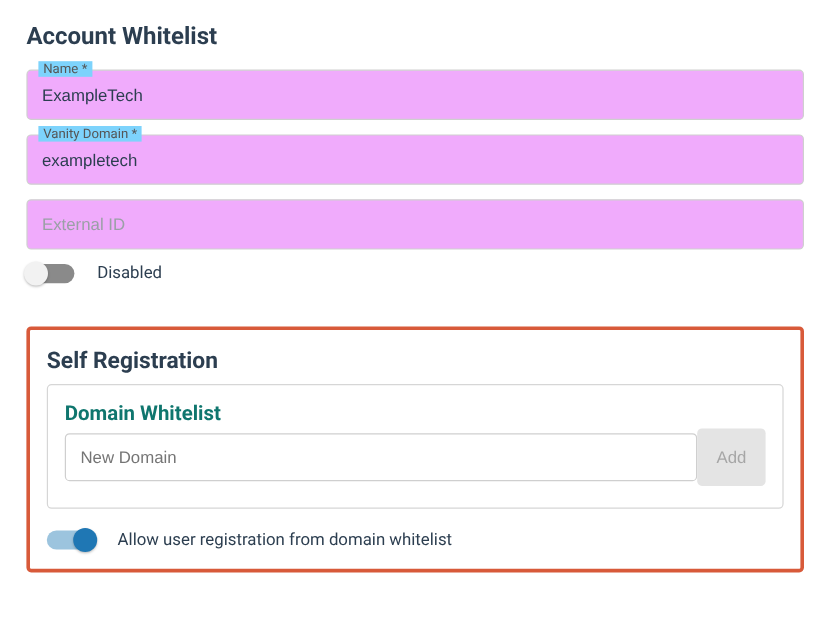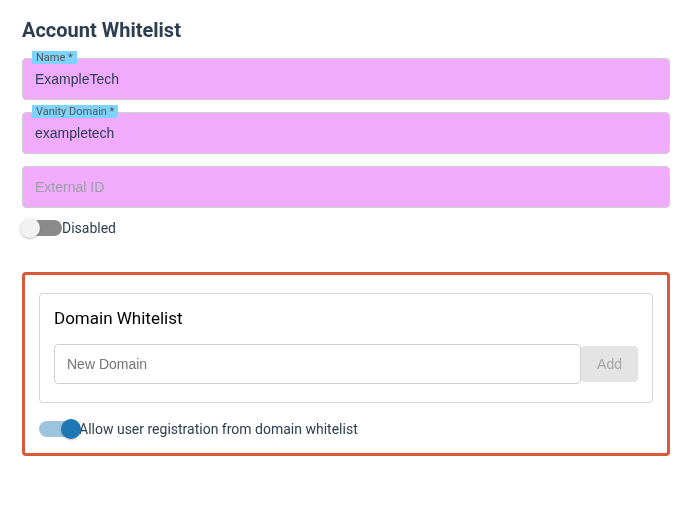--- a/index.html
+++ b/index.html
@@ -37,21 +37,21 @@
     border: 1px solid #cfcfcf;
     border-radius: 4px;
     padding: 0 12px;
     font-size: 14px;
     color: #2c3e50;
     background: #f0abfc;
   }
   .text-input::placeholder { color: #9aa0a6; }
   .toggle-row {
     display: flex;
-    gap: 0;
+    gap: 19px;
     margin-top: 12px;
   }
   .toggle {
     position: relative;
     width: 40px;
     height: 16px;
     border-radius: 10px;
     cursor: pointer;
   }
   .toggle .knob {
@@ -75,39 +75,39 @@
     margin-top: 36px;
   }
   .panel {
     border: 1px solid #d6d6d6;
     border-radius: 4px;
     padding: 14px 14px 18px 14px;
     margin-top: 8px;
   }
   .panel-title {
     font-size: 17px;
-    font-weight: 400;
-    color: #000000;
-    margin: 0 0 16px 0;
+    font-weight: 700;
+    color: #0f766e;
+    margin: 0 0 2px 0;
   }
   .domain-row {
     display: flex;
     gap: 0;
     align-items: center;
   }
   .domain-input {
     flex: 1;
     height: 40px;
     border: 1px solid #cfcfcf;
     border-radius: 4px;
     padding: 0 12px;
     font-size: 14px;
   }
   .add-btn {
-    height: 36px;
+    height: 48px;
     padding: 0 16px;
     border: none;
     border-radius: 4px;
     background: #e4e4e4;
     color: #a6a6a6;
     font-size: 14px;
     cursor: default;
   }
   .sub-title {
     font-size: 19px;
@@ -136,20 +136,21 @@
 </div>
 
 <div class="toggle-row">
   <div class="toggle off">
     <div class="knob"></div>
   </div>
   <span class="toggle-label">Disabled</span>
 </div>
 
 <div class="highlight-box">
+  <div class="sub-title">Self Registration</div>
 
   <div class="panel">
     <div class="panel-title">Domain Whitelist</div>
     <div class="domain-row">
       <input class="domain-input" type="text" placeholder="New Domain" style="">
       <button class="add-btn" disabled="">Add</button>
     </div>
   </div>
 
   <div class="toggle-row" style="margin-top:18px;">

